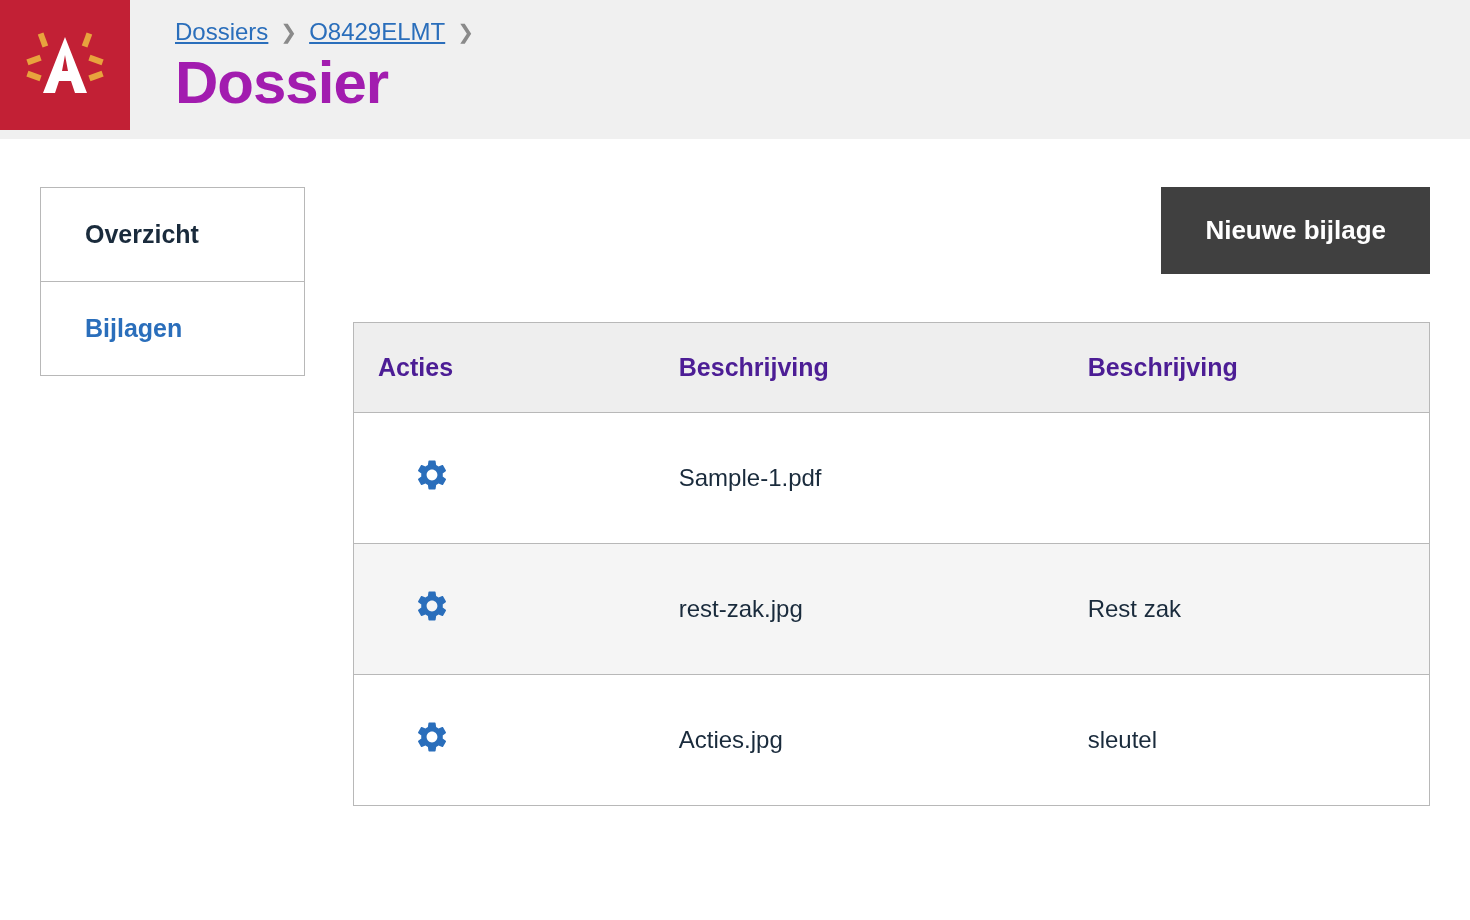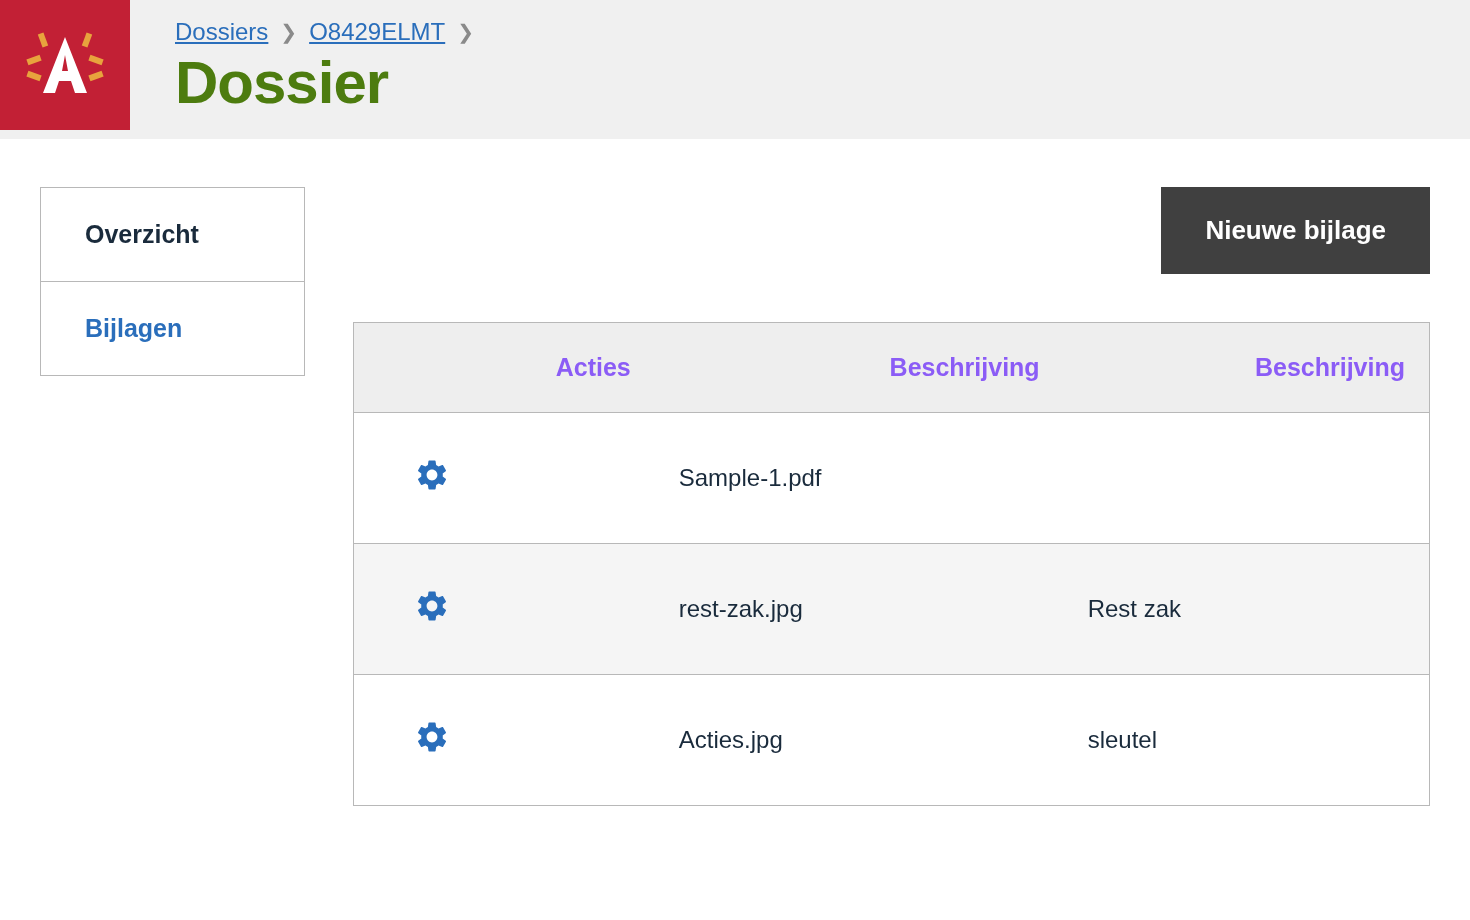--- a/index.html
+++ b/index.html
@@ -39,21 +39,21 @@
       text-decoration: underline;
       cursor: pointer;
     }
     .breadcrumb .chevron {
       color: #8a8a8a;
       font-size: 20px;
     }
     .page-title {
       font-size: 60px;
       font-weight: 700;
-      color: #4d7c0f;
+      color: #a21caf;
       letter-spacing: -1px;
     }
     .main {
       display: flex;
       padding: 48px 40px;
       gap: 48px;
       align-items: flex-start;
     }
     .sidebar {
       width: 265px;
@@ -89,25 +89,25 @@
       font-weight: 700;
       cursor: pointer;
     }
     table {
       width: 100%;
       border-collapse: collapse;
       border: 1px solid #b8b8b8;
     }
     thead th {
       background: #eeeeee;
-      text-align: right;
+      text-align: left;
       padding: 30px 24px;
       font-size: 25px;
       font-weight: 700;
-      color: #8b5cf6;
+      color: #4c1d95;
       border-bottom: 1px solid #b8b8b8;
     }
     tbody tr { border-bottom: 1px solid #b8b8b8; }
     tbody tr:last-child { border-bottom: none; }
     tbody tr:nth-child(even) { background: #f5f5f5; }
     tbody td {
       padding: 44px 24px;
       font-size: 24px;
       color: #1a2b3c;
       vertical-align: middle;

